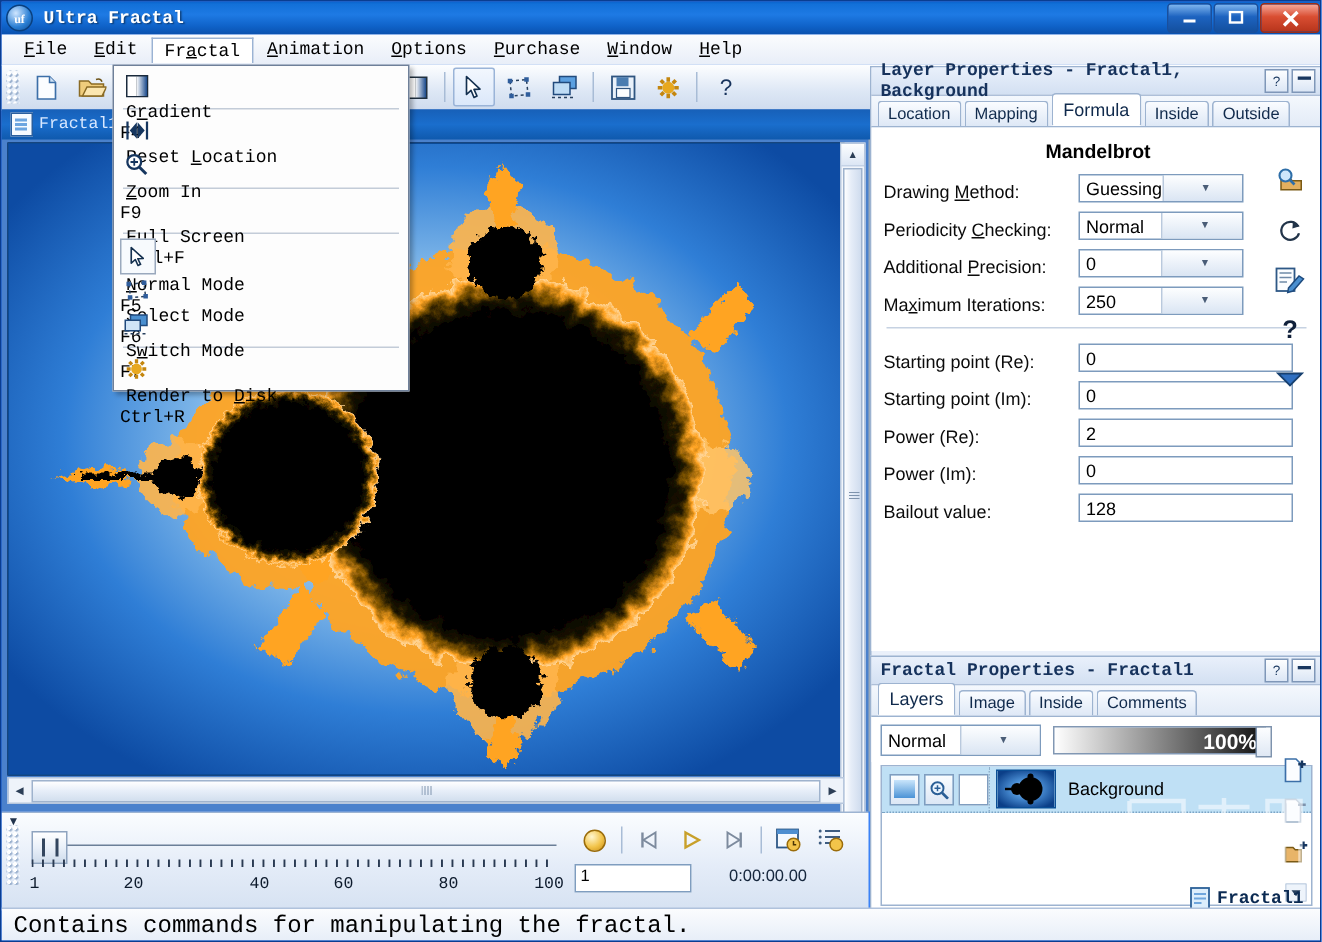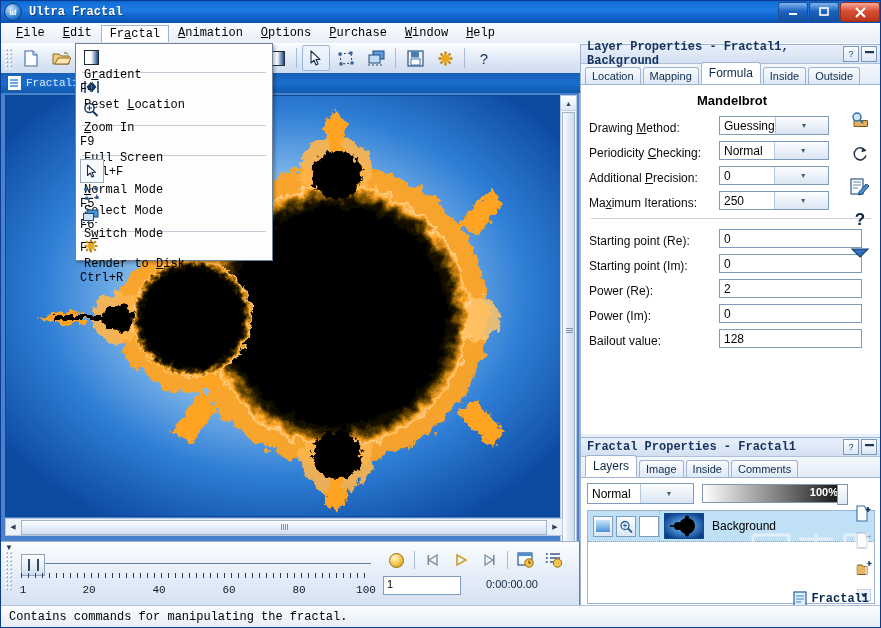--- a/index.html
+++ b/index.html
@@ -125,21 +125,21 @@
   .frame-input{position:absolute;left:382px;top:34px;width:78px;height:19px;
     background:#fff;border:1px solid #7f9dbf;font-size:11px;padding:1px 3px;
     box-sizing:border-box;color:#000;font-family:"Liberation Sans",sans-serif;}
   .timecode{position:absolute;left:485px;top:36px;font-size:11px;color:#15263c;
     font-family:"Liberation Sans",sans-serif;}
 
   
   .statusbar{position:absolute;left:0;bottom:0;width:881px;height:21px;
     background:linear-gradient(180deg,#fbfcfe,#e7eef8);
     border-top:1px solid #b0c2dc;display:flex;align-items:center;}
-  .status-text{margin-left:8px;font-size:12px;color:#000;font-family:"Liberation Mono",monospace;}
+  .status-text{margin-left:8px;font-size:16px;color:#000;font-family:"Liberation Mono",monospace;}
 
   
   .rpanel{position:absolute;left:579px;width:302px;background:#eaf0fa;}
   .panel-caption{height:18px;background:linear-gradient(180deg,#e9f0fb,#d3e0f2);
     border-bottom:1px solid #aebfd8;display:flex;align-items:center;}
   .pc-title{margin-left:6px;font-size:12px;color:#16325c;font-weight:bold;
     font-family:"Liberation Mono",monospace;}
   .pc-btns{margin-left:auto;display:flex;gap:2px;margin-right:4px;}
   .pc-btn{width:14px;height:14px;border:1px solid #7f97b8;background:linear-gradient(180deg,#fdfeff,#dbe6f5);
     font-size:9px;display:flex;align-items:center;justify-content:center;color:#17365e;}
@@ -172,21 +172,21 @@
   .sico{width:22px;height:20px;display:flex;align-items:center;justify-content:center;}
 
   
   .lay-head{display:flex;align-items:center;padding:5px 6px 4px 6px;background:#fff;}
   .blend{width:105px;height:19px;background:#fff;border:1px solid #7d9bbd;display:flex;align-items:center;}
   .blend span{flex:1;padding-left:4px;font-size:12px;}
   .blend .dd{width:17px;height:100%;border-left:1px solid #b9c9dd;
     background:linear-gradient(180deg,#fdfeff,#dae5f3);display:flex;align-items:center;justify-content:center;font-size:7px;color:#4a5d77;}
   .opacity{margin-left:8px;width:140px;height:17px;position:relative;
     border:1px solid #8197b3;background:linear-gradient(90deg,#ffffff,#111 100%);}
-  .opacity .txt{position:absolute;right:5px;top:1px;font-size:11px;color:#fff;font-weight:bold;}
+  .opacity .txt{position:absolute;right:5px;top:1px;font-size:14px;color:#fff;font-weight:bold;}
   .opacity .knob{position:absolute;right:-5px;top:-1px;width:9px;height:19px;
     background:linear-gradient(180deg,#fdfeff,#dfe8f4);border:1px solid #7e93ad;}
   .layerlist{margin:2px 6px;background:#fff;border:1px solid #9db3d0;height:92px;position:relative;}
   .layer-row{display:flex;align-items:center;height:30px;background:#bfe0f5;
     border-bottom:1px dotted #7ba3c4;}
   .lr-toggles{width:72px;display:flex;align-items:center;gap:3px;padding-left:5px;
     border-right:1px dotted #8fb0cc;height:100%;box-sizing:border-box;}
   .tgl{width:19px;height:19px;border:1px solid #7f9dbf;
     background:linear-gradient(180deg,#fafdff,#dce7f5);display:flex;align-items:center;justify-content:center;}
   .tgl.plain{background:#fff;}
@@ -417,21 +417,21 @@
 
     <div class="track">
       <div class="track-line"></div>
       <div class="track-handle"></div>
     </div>
 
     <div class="ruler">
       <div class="ticks minor"></div>
       <div class="rl-num" style="left:2px">1</div>
       <div class="rl-num" style="left:68px">20</div>
-      <div class="rl-num" style="left:138px">40</div>
+      <div class="rl-num" style="left:152px">40</div>
       <div class="rl-num" style="left:208px">60</div>
       <div class="rl-num" style="left:278px">80</div>
       <div class="rl-num" style="left:345px">100</div>
     </div>
 
     <div class="anim-ctrls">
       <div class="actrl">
           <span class="rec-dot"></span>
         </div>
       <div class="vsep"></div>

